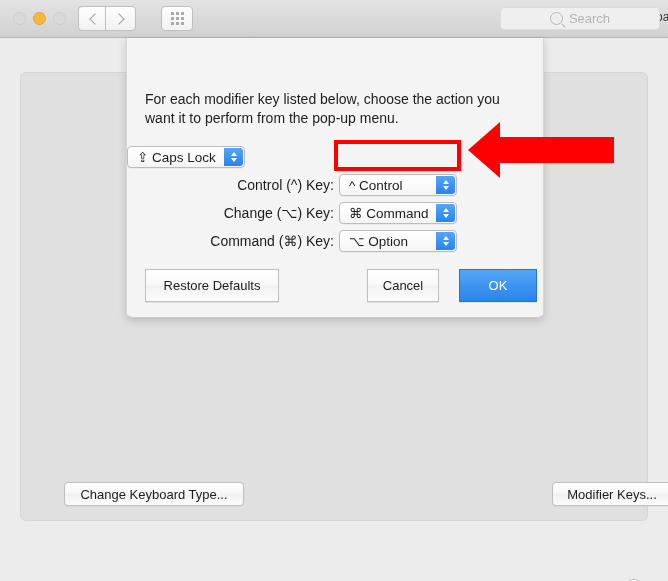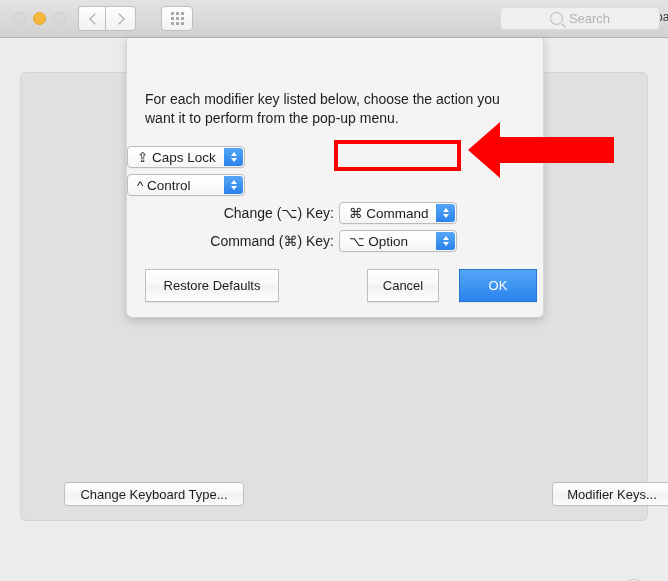--- a/index.html
+++ b/index.html
@@ -361,20 +361,21 @@
       <div class="popup">
         <span>⇪ Caps Lock</span>
         <span class="arrows">
             <i class="up"></i>
             <i class="down"></i>
           </span>
       </div>
     </div>
 
     <div class="mod-row">
+      <span class="mod-label">Control (^) Key:</span>
       <div class="popup">
         <span>^ Control</span>
         <span class="arrows">
             <i class="up"></i>
             <i class="down"></i>
           </span>
       </div>
     </div>
 
     <div class="mod-row">

